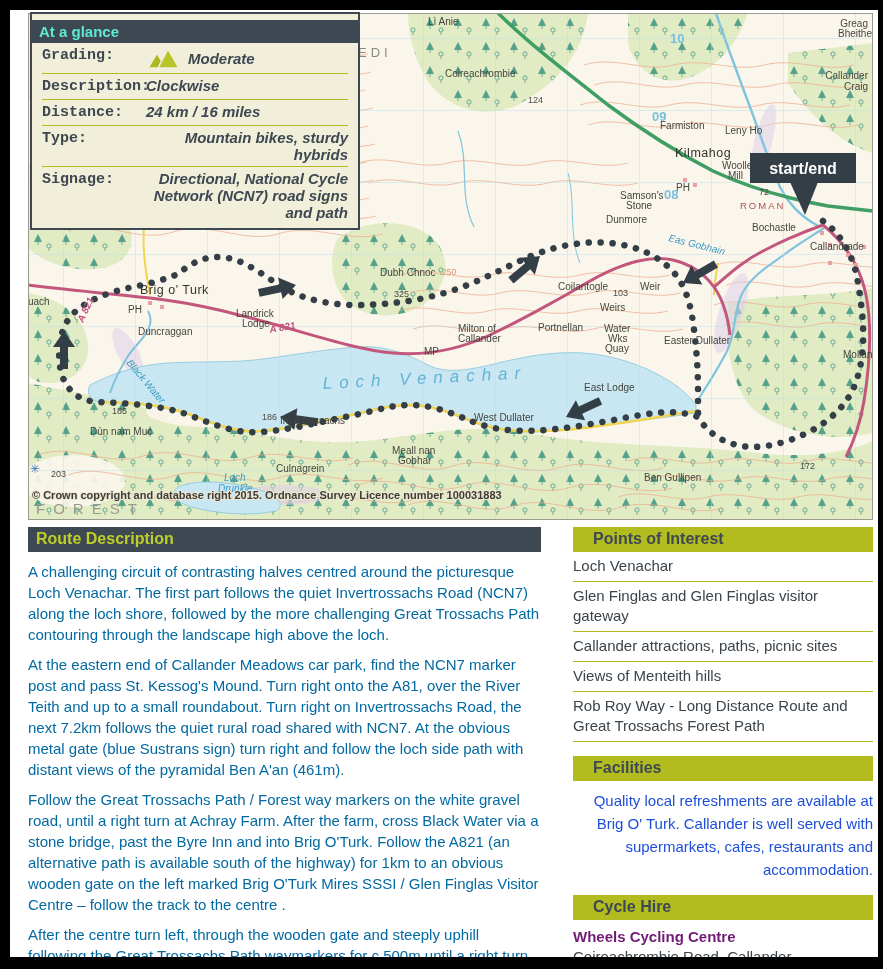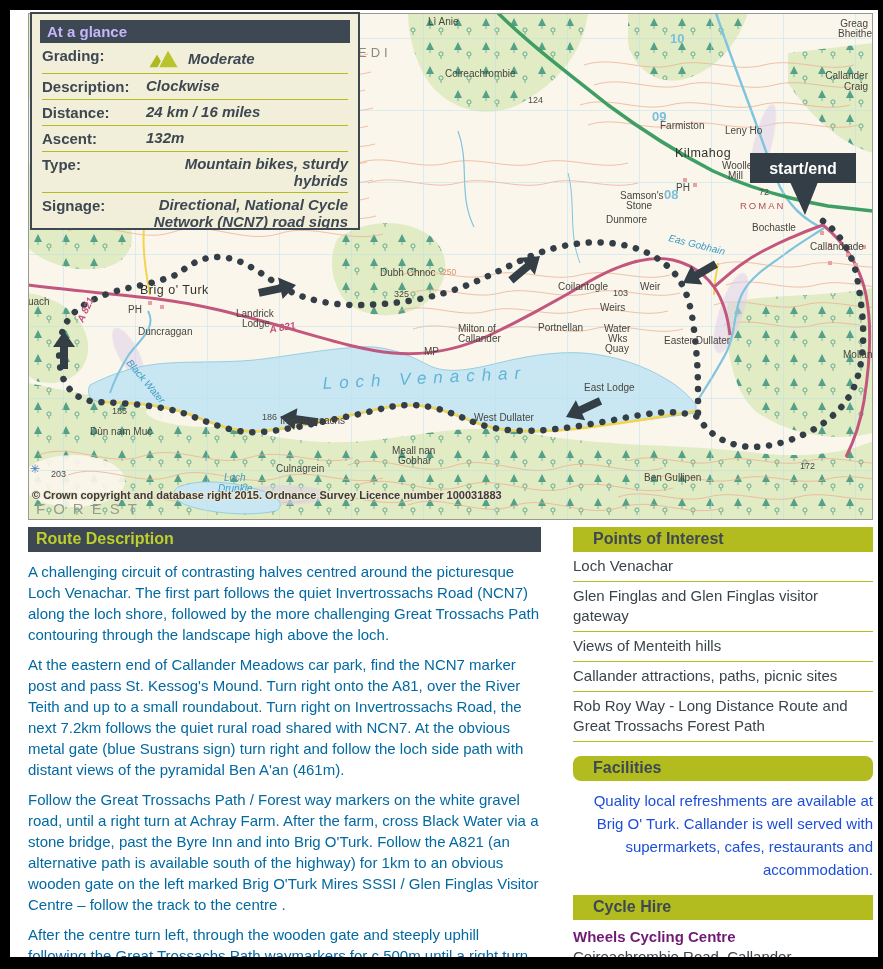--- a/index.html
+++ b/index.html
@@ -21,37 +21,37 @@
   .ml-cl{font-size:8.5px;fill:#dd9068;}
   .ml-ant{font-size:9.5px;fill:#b05050;letter-spacing:2px;}
   .ml-mtn{font-size:13px;fill:#8a8a80;letter-spacing:4px;}
   .ml-forest{font-size:15px;fill:#9a9a90;letter-spacing:8px;}
   .ml-vp{font-size:12px;fill:#3a7ab8;}
   .ml-copy{font-size:11px;font-weight:bold;fill:#3d3d36;paint-order:stroke;stroke:#ece6d2;stroke-width:2px;}
   .startend-text{font-size:16px;font-weight:bold;fill:#ffffff;}
 
   
   .glance{position:absolute;left:20px;top:2px;width:330px;height:218px;background:#f1efd9;border:2px solid #3d4852;box-sizing:border-box;z-index:5;overflow:hidden;}
-  .glance-header{margin:6px 8px 0;background:#3d4852;color:#c4b5fd;font-weight:bold;font-size:15px;padding:3px 0 3px 7px;}
+  .glance-header{margin:6px 0 0;background:#3d4852;color:#5eead4;font-weight:bold;font-size:15px;padding:3px 0 3px 7px;}
   .g-rows{margin:0 10px;}
   .g-row{display:flex;border-bottom:1px solid #b2bc1e;padding:3px 0;font-size:15px;color:#3d4852;font-weight:bold;align-items:flex-start;}
   .g-row:last-child{border-bottom:none;}
-  .g-label{width:104px;flex:none;line-height:19px;}
+  .g-label{width:104px;flex:none;line-height:19px;font-family:Liberation Mono, monospace;}
   .g-value{font-style:italic;display:flex;align-items:center;gap:6px;line-height:17px;flex-wrap:wrap;text-align:right;}
   .g-value span{display:block;}
   .grade-icon{flex:none;}
 
   
   .sec-header-dark{background:#3d4852;color:#becf2a;font-weight:bold;font-size:16px;padding:3px 8px 4px;}
   .sec-header-green{background:#b2bc1e;color:#3d4852;font-weight:bold;font-size:16px;padding:3px 20px 4px;}
   .route{position:absolute;left:18px;top:517px;width:513px;}
   .route p{font-size:15px;line-height:21px;color:#0369a1;margin:9px 0 0;}
   .aside{position:absolute;left:563px;top:517px;width:300px;}
   .poi-item{font-size:15px;color:#3b444b;padding:4px 0 5px;border-bottom:1px solid #b2bc1e;line-height:20px;}
-  .mt{margin-top:14px;border-radius:8px;}
+  .mt{margin-top:14px;}
   .fac-text{font-size:15px;line-height:23px;color:#1d4ed8;margin:8px 0 14px;text-align:right;}
   .hire-name{font-weight:bold;font-size:15px;color:#701a75;margin-top:8px;}
   .hire-line{font-size:15px;line-height:23px;color:#3b444b;}
 </style>
 </head>
 <body>
 
 <div class="page">
   <div class="content">
 
@@ -288,26 +288,20 @@
               <span>Clockwise</span>
             </div>
           </div>
           <div class="g-row">
             <div class="g-label">Distance:</div>
             <div class="g-value">
               <span>24 km / 16 miles</span>
             </div>
           </div>
           <div class="g-row">
-            <div class="g-label">Ascent:</div>
-            <div class="g-value">
-              <span>132m</span>
-            </div>
-          </div>
-          <div class="g-row">
             <div class="g-label">Type:</div>
             <div class="g-value">
               <span>Mountain bikes, sturdy hybrids</span>
             </div>
           </div>
           <div class="g-row">
             <div class="g-label">Signage:</div>
             <div class="g-value">
               <span>Directional, National Cycle Network (NCN7) road signs and path</span>
             </div>
@@ -323,22 +317,22 @@
           <p>Follow the Great Trossachs Path / Forest way markers on the white gravel road, until a right turn at Achray Farm. After the farm, cross Black Water via a stone bridge, past the Byre Inn and into Brig O'Turk.  Follow the A821 (an alternative path is available south of the highway) for 1km to an obvious wooden gate on the left marked Brig O'Turk Mires SSSI / Glen Finglas Visitor Centre – follow the track to the centre .</p>
           <p>After the centre turn left, through the wooden gate and steeply uphill following the Great Trossachs Path waymarkers for c.500m until a right turn takes you onto the main path. Follow this for approx. 6km through the undulating hillside with views across Loch Venachar to the Menteith Hills. Caution - the path features many sweeping bends and is used by walkers, horses etc. After the Bochastle car park turn left on the A821, and after 100m</p>
         </div>
     </div>
 
     <div class="aside">
       <div class="sec-header-green">Points of Interest</div>
       <div id="poi-list">
           <div class="poi-item">Loch Venachar</div>
           <div class="poi-item">Glen Finglas and Glen Finglas visitor gateway</div>
+          <div class="poi-item">Callander attractions, paths, picnic sites</div>
           <div class="poi-item">Views of Menteith hills</div>
-          <div class="poi-item">Callander attractions, paths, picnic sites</div>
           <div class="poi-item">Rob Roy Way - Long Distance Route and Great Trossachs Forest Path</div>
         </div>
 
       <div class="sec-header-green mt">Facilities</div>
       <p class="fac-text">Quality local refreshments are available at Brig O' Turk. Callander is well served with supermarkets, cafes, restaurants and accommodation.</p>
 
       <div class="sec-header-green">Cycle Hire</div>
       <div class="hire-name">Wheels Cycling Centre</div>
       <div id="hire-lines">
           <div class="hire-line">Coireachrombie Road, Callander</div>

